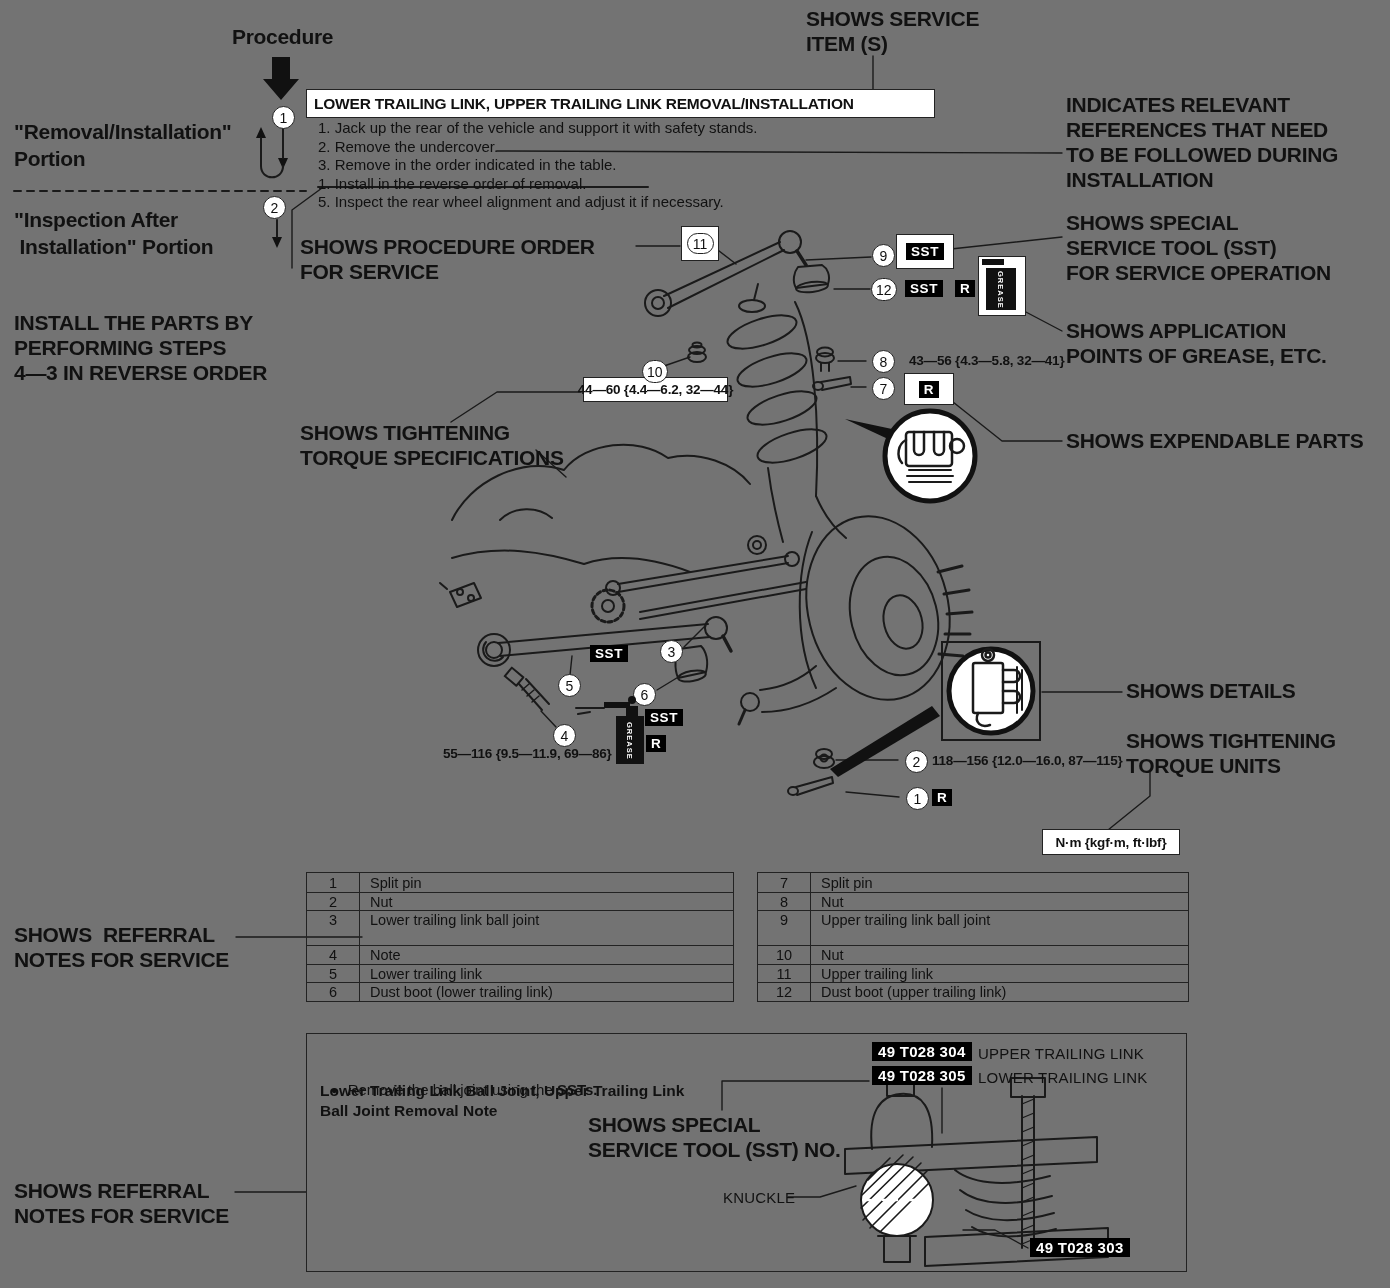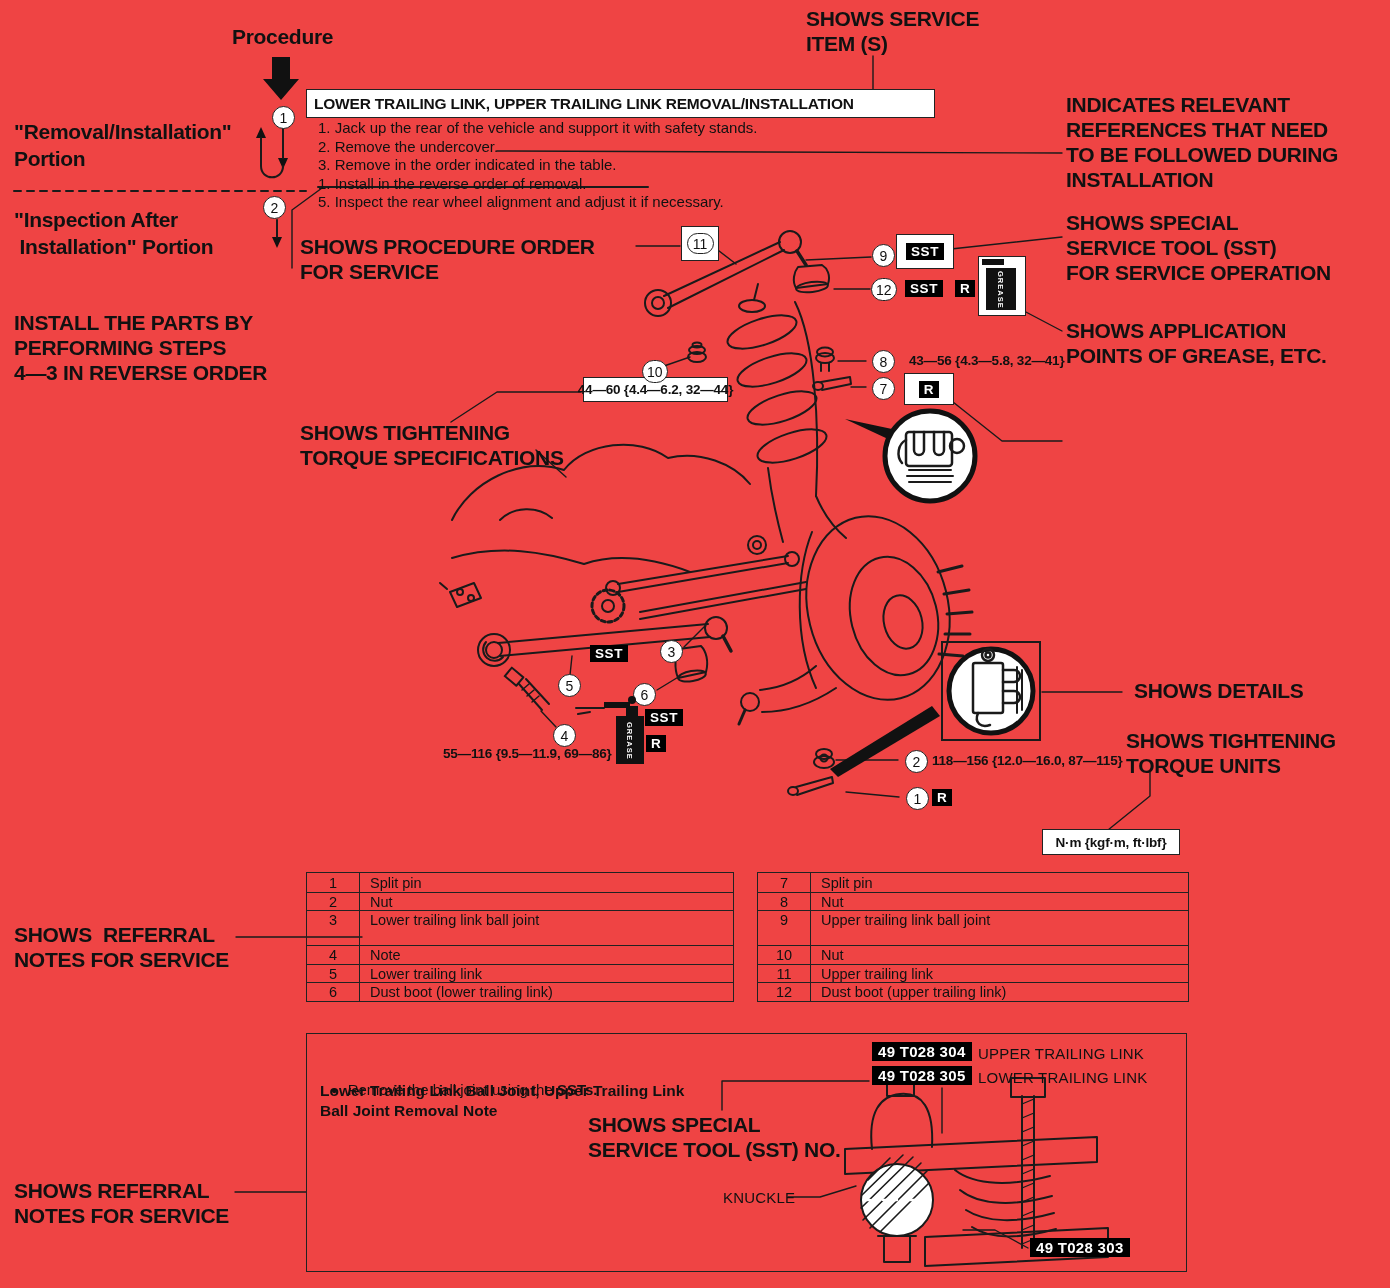--- a/index.html
+++ b/index.html
@@ -1,16 +1,16 @@
 <!DOCTYPE html>
 <html><head>
 <meta charset="utf-8">
 <style>
   html,body{margin:0;padding:0;background:#fff;}
-  #canvas{position:relative;width:1390px;height:1288px;background:#ef4444;overflow:hidden;
+  #canvas{position:relative;width:1390px;height:1288px;background:#737373;overflow:hidden;
           font-family:"Liberation Sans",sans-serif;color:#111;}
   #art{position:absolute;left:0;top:0;z-index:1;}
   .ann{position:absolute;z-index:2;font-weight:bold;font-size:21px;line-height:25px;
        letter-spacing:-0.3px;white-space:pre-line;}
   .ann-q{font-size:21px;line-height:27px;}
   .ptitlebox{position:absolute;z-index:2;border:1.7px solid #222;background:#fff;
        display:flex;align-items:center;}
   .ptitlebox span{font-weight:bold;font-size:15.5px;padding-left:7px;letter-spacing:-0.2px;white-space:nowrap;}
   .steps{position:absolute;z-index:2;font-size:15px;line-height:18.6px;}
   .steps div{white-space:nowrap;}
@@ -235,21 +235,22 @@
 TORQUE SPECIFICATIONS</div>
   <div class="ann" style="left:1066px;top:92px;">INDICATES RELEVANT
 REFERENCES THAT NEED
 TO BE FOLLOWED DURING
 INSTALLATION</div>
   <div class="ann" style="left:1066px;top:210px;">SHOWS SPECIAL
 SERVICE TOOL (SST)
 FOR SERVICE OPERATION</div>
   <div class="ann" style="left:1066px;top:318px;">SHOWS APPLICATION
 POINTS OF GREASE, ETC.</div>
-  <div class="ann" style="left:1126px;top:678px;margin-left:8px;">SHOWS DETAILS</div>
+  <div class="ann" style="left:1066px;top:428px;">SHOWS EXPENDABLE PARTS</div>
+  <div class="ann" style="left:1126px;top:678px;">SHOWS DETAILS</div>
   <div class="ann" style="left:1126px;top:728px;">SHOWS TIGHTENING
 TORQUE UNITS</div>
   <div class="ann" style="left:14px;top:922px;">SHOWS&nbsp; REFERRAL
 NOTES FOR SERVICE</div>
   <div class="ann" style="left:14px;top:1178px;">SHOWS REFERRAL
 NOTES FOR SERVICE</div>
   <div class="ann" style="left:588px;top:1112px;">SHOWS SPECIAL
 SERVICE TOOL (SST) NO.</div>
 
   <div class="ptitlebox" style="left:306px;top:89px;width:627px;height:27px;">

